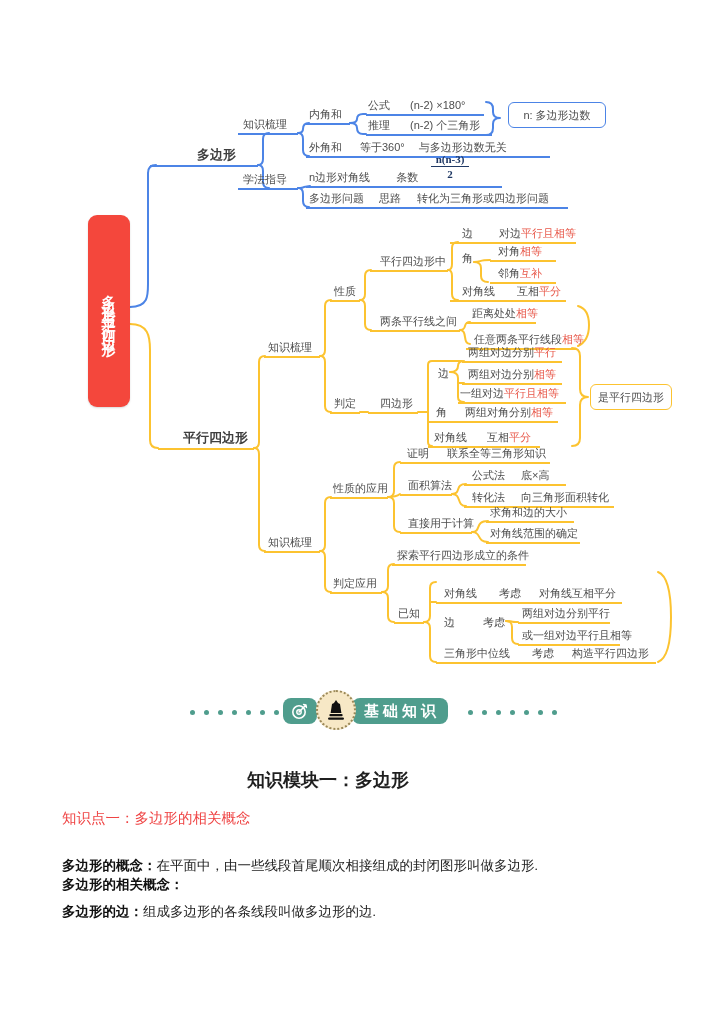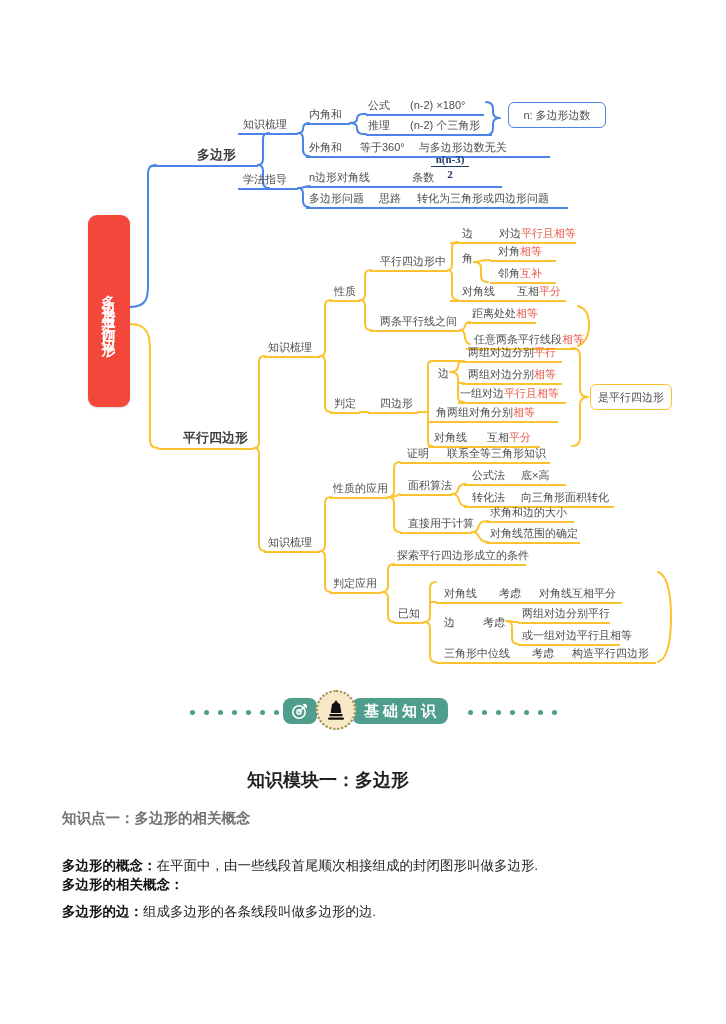--- a/index.html
+++ b/index.html
@@ -32,21 +32,21 @@
   .dots-l{left:190px;} .dots-r{left:468px;}
   .pill{position:absolute;top:10px;height:26px;background:#4f9d8d;border-radius:8px;
         display:flex;align-items:center;justify-content:center;}
   .pill-target{left:283px;width:34px;}
   .pill-label{left:352px;width:96px;color:#fff;font-size:15px;font-weight:bold;letter-spacing:4px;padding-left:4px;box-sizing:border-box;}
   .seal-circle{position:absolute;left:316px;top:2px;width:36px;height:36px;border-radius:50%;
         background:#f7e8c6;border:2px dotted #9c8958;display:flex;align-items:center;justify-content:center;z-index:4;}
   
   .module-title{position:absolute;left:0;top:768px;width:656px;text-align:center;z-index:3;
         font-size:18px;font-weight:bold;color:#1f1f1f;}
-  .kp-title{position:absolute;left:62px;top:809px;z-index:3;font-size:14.5px;font-weight:bold;color:#737373;}
+  .kp-title{position:absolute;left:62px;top:809px;z-index:3;font-size:14.5px;font-weight:normal;color:#ef4444;}
   .para{position:absolute;left:62px;z-index:3;font-size:13.5px;color:#1a1a1a;width:620px;}
   .para .lead{font-weight:bold;font-family:"Liberation Sans",sans-serif;color:#111;}
   .para .body{font-family:"Liberation Serif",serif;color:#222;}
   .p1{top:848px;margin-top:9px;} .p2{top:876px;} .p3{top:903px;}
 </style>
 </head>
 <body>
 
 <div id="page">
 
@@ -105,41 +105,41 @@
   <div class="root-box">多边形与平行四边形</div>
 
   <div id="map-nodes">
       <div class="mrow cb big" style="left: 150px; top: 147px; width: 108px; padding-left: 25px;"><span>多边形</span></div>
       <div class="mrow cb" style="left: 238px; top: 117px; width: 60px; padding-left: 5px;"><span>知识梳理</span></div>
       <div class="mrow cb" style="left: 306px; top: 107px; width: 44px; padding-left: 3px;"><span>内角和</span></div>
       <div class="mrow cb" style="left: 366px; top: 98px; width: 118px; padding-left: 2px;"><span>公式</span><span style="margin-left: 20px;">(n-2) ×180°</span></div>
       <div class="mrow cb" style="left: 366px; top: 118px; width: 126px; padding-left: 2px;"><span>推理</span><span style="margin-left: 20px;">(n-2) 个三角形</span></div>
       <div class="mrow cb" style="left: 306px; top: 140px; width: 244px; padding-left: 3px;"><span>外角和</span><span style="margin-left: 18px;">等于360°</span><span style="margin-left: 14px;">与多边形边数无关</span></div>
       <div class="mrow cb" style="left: 238px; top: 172px; width: 60px; padding-left: 5px;"><span>学法指导</span></div>
-      <div class="mrow cb" style="left: 306px; top: 170px; width: 196px; padding-left: 3px;"><span>n边形对角线</span><span style="margin-left: 42px;">条数</span></div>
+      <div class="mrow cb" style="left: 306px; top: 170px; width: 196px; padding-left: 3px;"><span>n边形对角线</span><span style="margin-left: 26px;">条数</span></div>
       <div class="mrow cb" style="left: 306px; top: 191px; width: 262px; padding-left: 3px;"><span>多边形问题</span><span style="margin-left: 15px;">思路</span><span style="margin-left: 16px;">转化为三角形或四边形问题</span></div>
       <div class="mrow cy big" style="left: 158px; top: 430px; width: 96px; padding-left: 19px;"><span>平行四边形</span></div>
       <div class="mrow cy" style="left: 264px; top: 340px; width: 56px; padding-left: 4px;"><span>知识梳理</span></div>
       <div class="mrow cy" style="left: 330px; top: 284px; width: 30px; padding-left: 4px;"><span>性质</span></div>
       <div class="mrow cy" style="left: 370px; top: 254px; width: 78px; padding-left: 10px;"><span>平行四边形中</span></div>
       <div class="mrow cy" style="left: 450px; top: 226px; width: 126px; padding-left: 12px;"><span>边</span><span style="margin-left: 26px;">对边</span><span class="hl">平行且相等</span></div>
       <div class="mrow cy nb" style="left: 462px; top: 251px;"><span>角</span></div>
       <div class="mrow cy" style="left: 490px; top: 244px; width: 66px; padding-left: 8px;"><span>对角</span><span class="hl">相等</span></div>
       <div class="mrow cy" style="left: 490px; top: 266px; width: 66px; padding-left: 8px;"><span>邻角</span><span class="hl">互补</span></div>
       <div class="mrow cy" style="left: 450px; top: 284px; width: 116px; padding-left: 12px;"><span>对角线</span><span style="margin-left: 22px;">互相</span><span class="hl">平分</span></div>
       <div class="mrow cy" style="left: 370px; top: 314px; width: 90px; padding-left: 10px;"><span>两条平行线之间</span></div>
       <div class="mrow cy" style="left: 466px; top: 306px; width: 70px; padding-left: 6px;"><span>距离处处</span><span class="hl">相等</span></div>
       <div class="mrow cy" style="left: 466px; top: 332px; width: 110px; padding-left: 8px;"><span>任意两条平行线段</span><span class="hl">相等</span></div>
       <div class="mrow cy" style="left: 330px; top: 396px; width: 30px; padding-left: 4px;"><span>判定</span></div>
       <div class="mrow cy" style="left: 368px; top: 396px; width: 50px; padding-left: 12px;"><span>四边形</span></div>
       <div class="mrow cy nb" style="left: 438px; top: 366px;"><span>边</span></div>
       <div class="mrow cy" style="left: 462px; top: 345px; width: 100px; padding-left: 6px;"><span>两组对边分别</span><span class="hl">平行</span></div>
       <div class="mrow cy" style="left: 462px; top: 367px; width: 100px; padding-left: 6px;"><span>两组对边分别</span><span class="hl">相等</span></div>
       <div class="mrow cy" style="left: 458px; top: 386px; width: 108px; padding-left: 2px;"><span>一组对边</span><span class="hl">平行且相等</span></div>
-      <div class="mrow cy" style="left: 428px; top: 405px; width: 130px; padding-left: 8px;"><span>角</span><span style=" font-family: Liberation Serif, serif;">两组对角分别</span><span class="hl">相等</span></div>
+      <div class="mrow cy" style="left: 428px; top: 405px; width: 130px; padding-left: 8px;"><span>角</span><span style="margin-left: 18px; font-family: Liberation Serif, serif;">两组对角分别</span><span class="hl">相等</span></div>
       <div class="mrow cy" style="left: 428px; top: 430px; width: 112px; padding-left: 6px;"><span>对角线</span><span style="margin-left: 20px;">互相</span><span class="hl">平分</span></div>
       <div class="mrow cy" style="left: 264px; top: 535px; width: 56px; padding-left: 4px;"><span>知识梳理</span></div>
       <div class="mrow cy" style="left: 330px; top: 481px; width: 58px; padding-left: 3px;"><span>性质的应用</span></div>
       <div class="mrow cy" style="left: 400px; top: 446px; width: 150px; padding-left: 7px;"><span>证明</span><span style="margin-left: 18px;">联系全等三角形知识</span></div>
       <div class="mrow cy" style="left: 400px; top: 478px; width: 52px; padding-left: 8px;"><span>面积算法</span></div>
       <div class="mrow cy" style="left: 464px; top: 468px; width: 102px; padding-left: 8px;"><span>公式法</span><span style="margin-left: 16px;">底×高</span></div>
       <div class="mrow cy" style="left: 464px; top: 490px; width: 150px; padding-left: 8px;"><span>转化法</span><span style="margin-left: 16px;">向三角形面积转化</span></div>
       <div class="mrow cy" style="left: 400px; top: 516px; width: 72px; padding-left: 8px;"><span>直接用于计算</span></div>
       <div class="mrow cy" style="left: 486px; top: 505px; width: 88px; padding-left: 4px;"><span>求角和边的大小</span></div>
       <div class="mrow cy" style="left: 486px; top: 526px; width: 94px; padding-left: 4px;"><span>对角线范围的确定</span></div>

